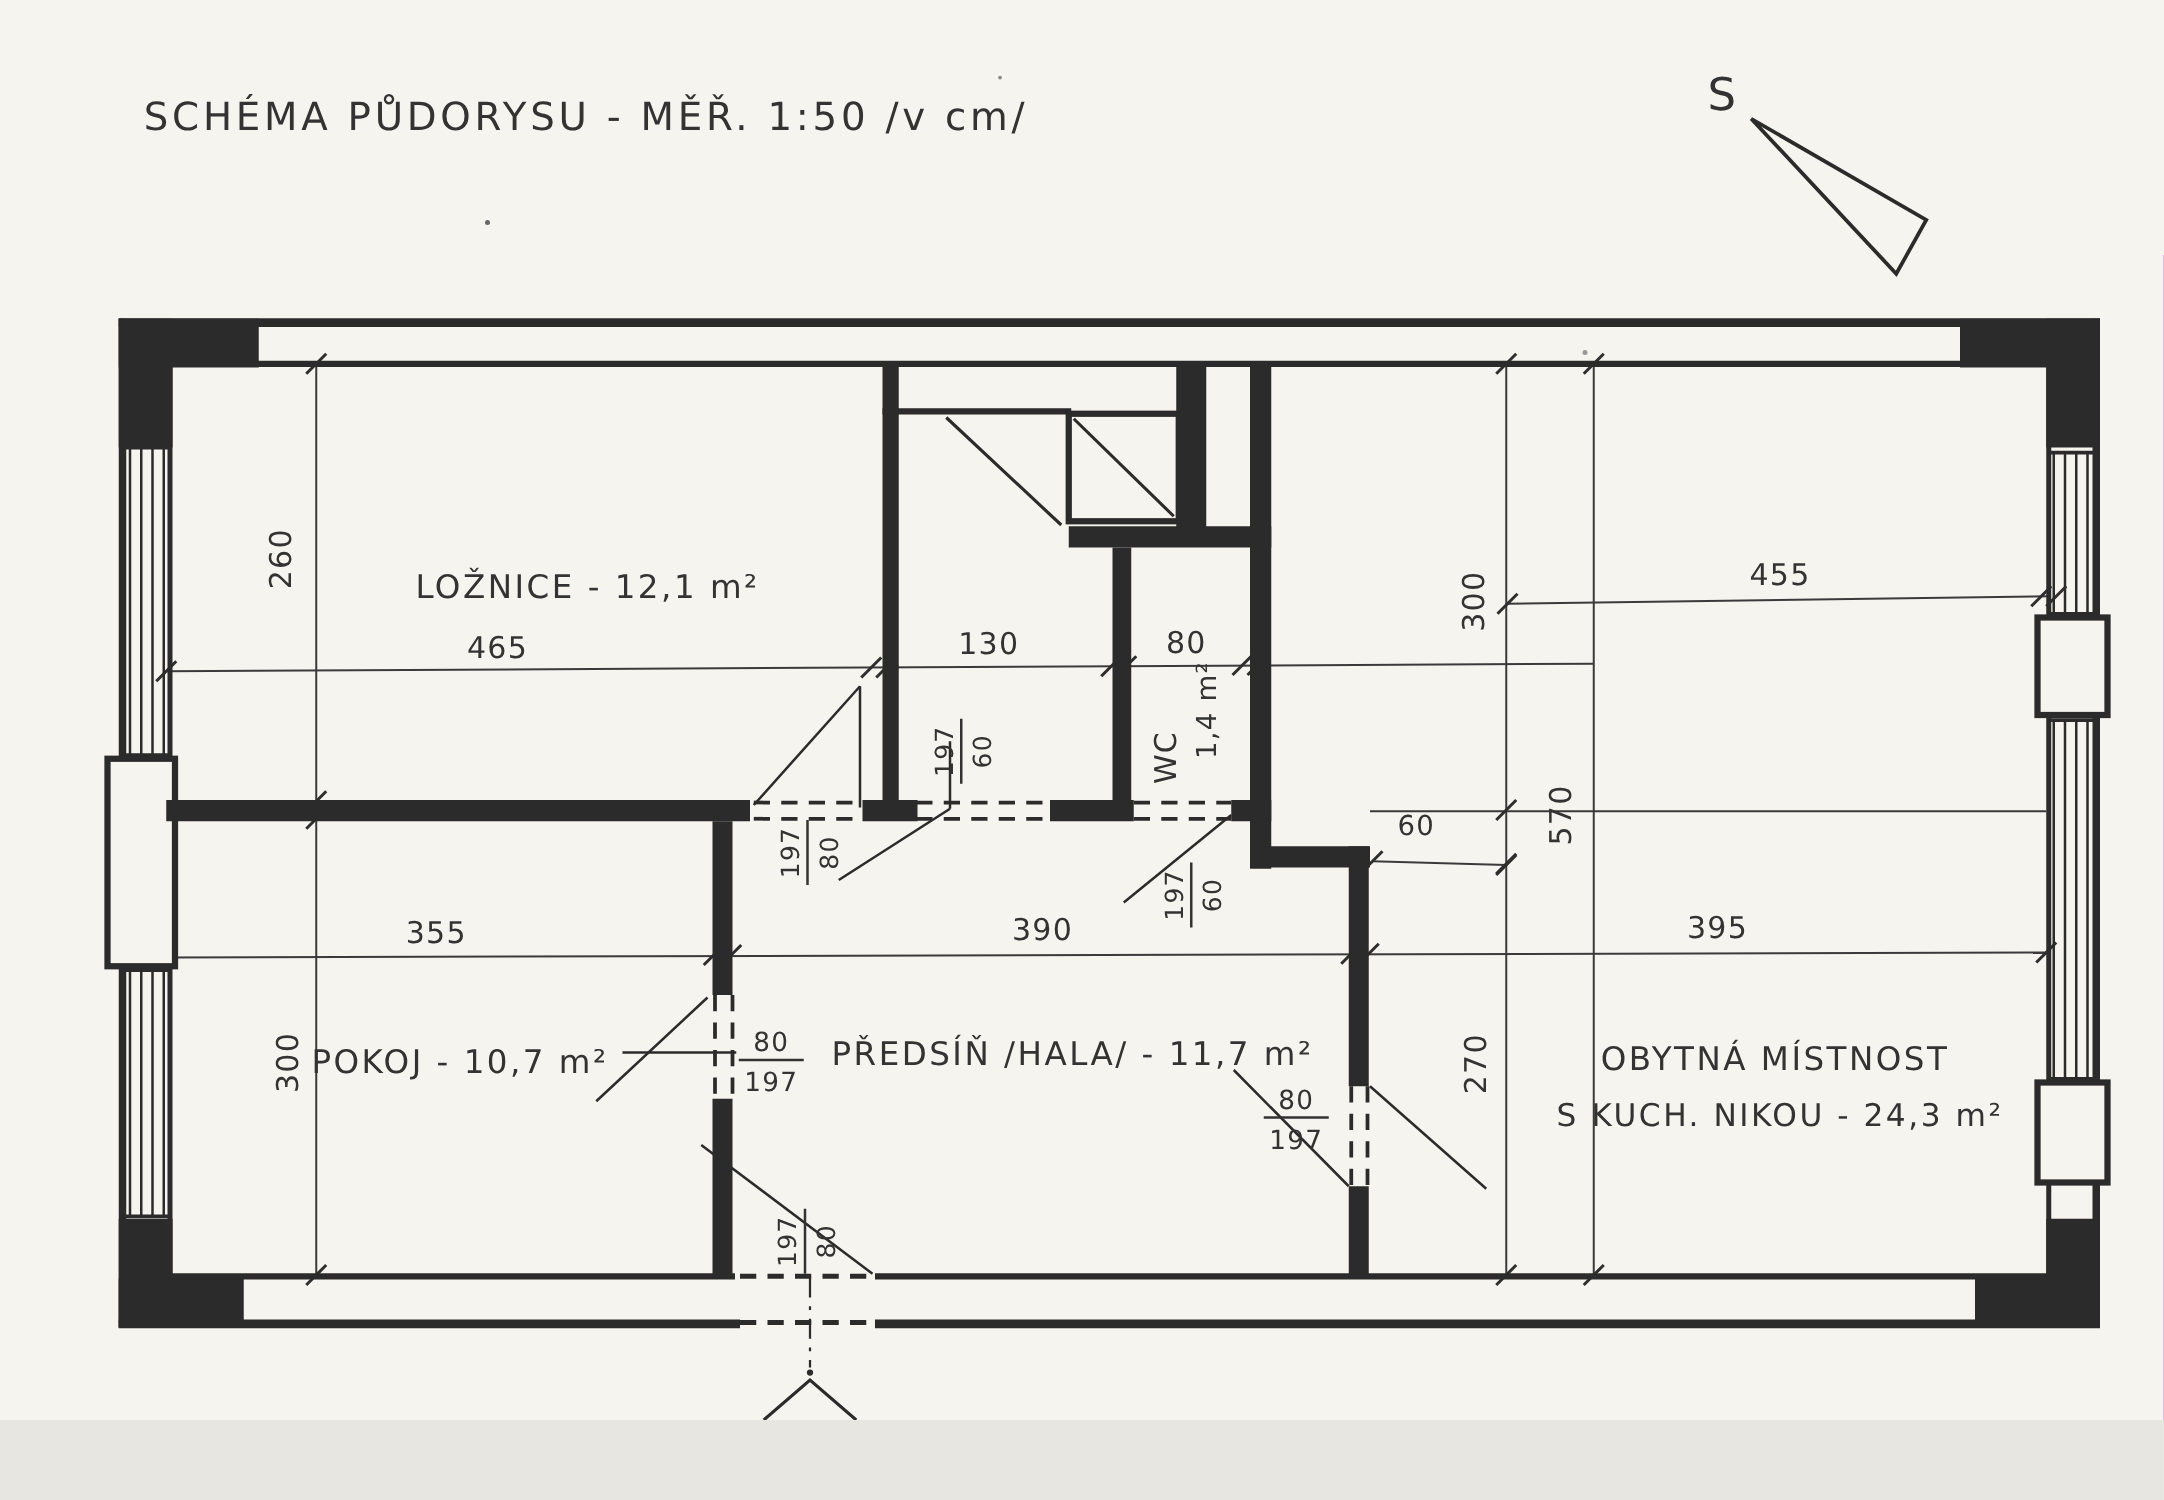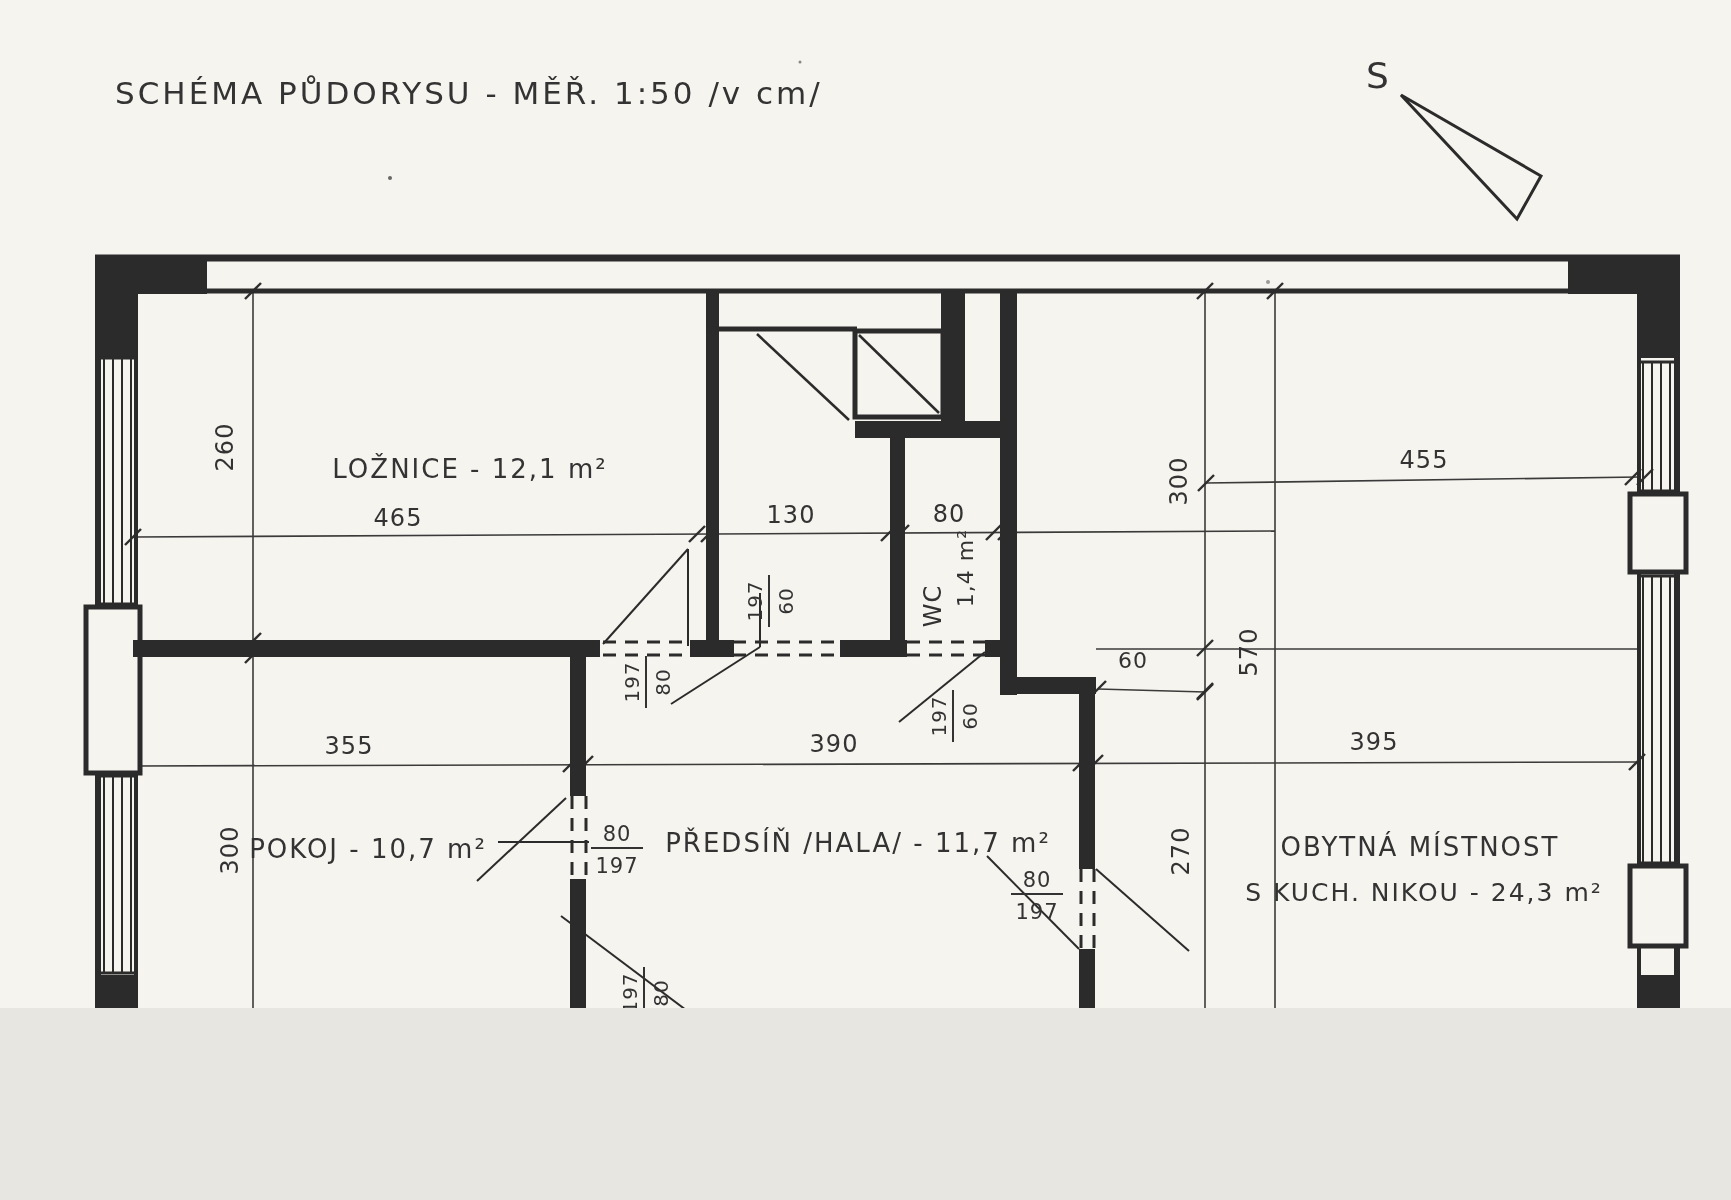--- a/index.html
+++ b/index.html
@@ -1,16 +1,16 @@
 <!DOCTYPE html>
 <html><head>
 <meta charset="utf-8">
 <style>
   html,body{margin:0;padding:0;background:#e8e6e1;}
-  .stage{position:relative;width:1731px;height:1008px;background:#d946ef;overflow:hidden;
+  .stage{position:relative;width:1731px;height:1136px;background:#d946ef;overflow:hidden;
          font-family:"DejaVu Sans", sans-serif;}
   .stage svg{position:absolute;left:0;top:0;}
   .ink{stroke:#2b2b2b;}
   .wallfill{fill:#2b2b2b;stroke:none;}
   .paper{fill:#f6f4ef;}
   .dim{stroke:#3a3a3a;stroke-width:1.6;fill:none;}
   .tick{stroke:#2e2e2e;stroke-width:2.4;}
   text{fill:#333;}
 </style>
 </head>

